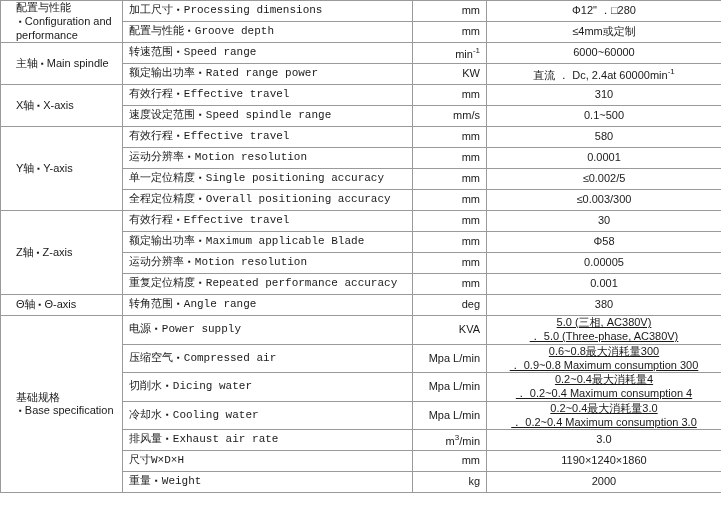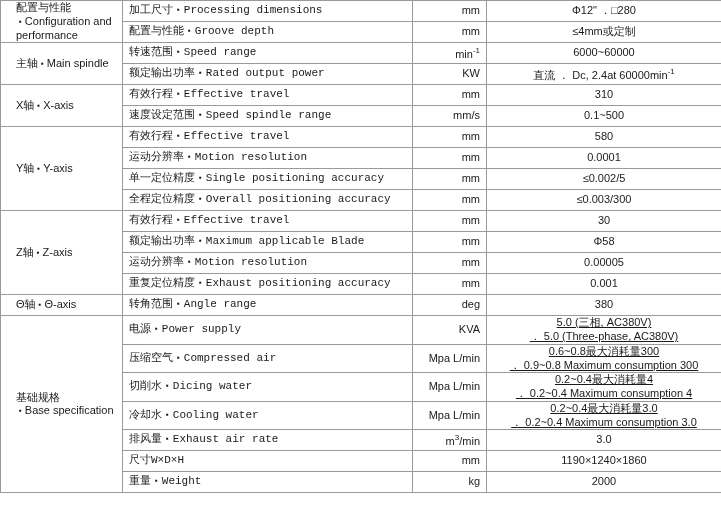--- a/index.html
+++ b/index.html
@@ -101,21 +101,21 @@
 
       <tr class="row-h">
         <td class="group grp-top" rowspan="2">
           <span class="grp-inner"><span>主轴</span><span class="sep">▪</span><span>Main spindle</span></span>
         </td>
         <td class="item grp-top"><span>转速范围</span><span class="sep">▪</span><span>Speed range</span></td>
         <td class="unit grp-top"><span>min</span><span class="sup">-1</span></td>
         <td class="value grp-top">6000~60000</td>
       </tr>
       <tr class="row-h">
-        <td class="item"><span>额定输出功率</span><span class="sep">▪</span><span>Rated output power</span></td>
+        <td class="item"><span>额定输出功率</span><span class="sep">▪</span><span>Rated range power</span></td>
         <td class="unit">KW</td>
         <td class="value"><span>直流 ． Dc, 2.4at 60000min</span><span class="sup">-1</span></td>
       </tr>
 
       <tr class="row-h">
         <td class="group grp-top" rowspan="2">
           <span class="grp-inner"><span>X轴</span><span class="sep">▪</span><span>X-axis</span></span>
         </td>
         <td class="item grp-top"><span>有效行程</span><span class="sep">▪</span><span>Effective travel</span></td>
         <td class="unit grp-top">mm</td>
@@ -163,21 +163,21 @@
         <td class="item"><span>额定输出功率</span><span class="sep">▪</span><span>Maximum applicable Blade</span></td>
         <td class="unit">mm</td>
         <td class="value">Φ58</td>
       </tr>
       <tr class="row-h">
         <td class="item"><span>运动分辨率</span><span class="sep">▪</span><span>Motion resolution</span></td>
         <td class="unit">mm</td>
         <td class="value">0.00005</td>
       </tr>
       <tr class="row-h">
-        <td class="item"><span>重复定位精度</span><span class="sep">▪</span><span>Exhaust positioning accuracy</span></td>
+        <td class="item"><span>重复定位精度</span><span class="sep">▪</span><span>Repeated performance accuracy</span></td>
         <td class="unit">mm</td>
         <td class="value">0.001</td>
       </tr>
 
       <tr class="row-h">
         <td class="group grp-top" rowspan="1">
           <span class="grp-inner"><span>Θ轴</span><span class="sep">▪</span><span>Θ-axis</span></span>
         </td>
         <td class="item grp-top"><span>转角范围</span><span class="sep">▪</span><span>Angle range</span></td>
         <td class="unit grp-top">deg</td>

